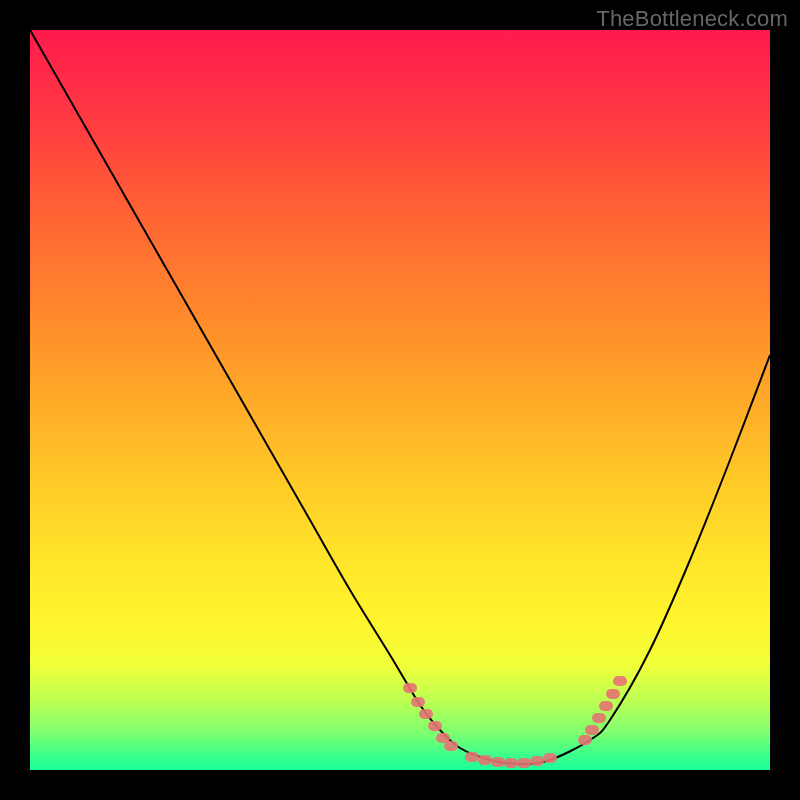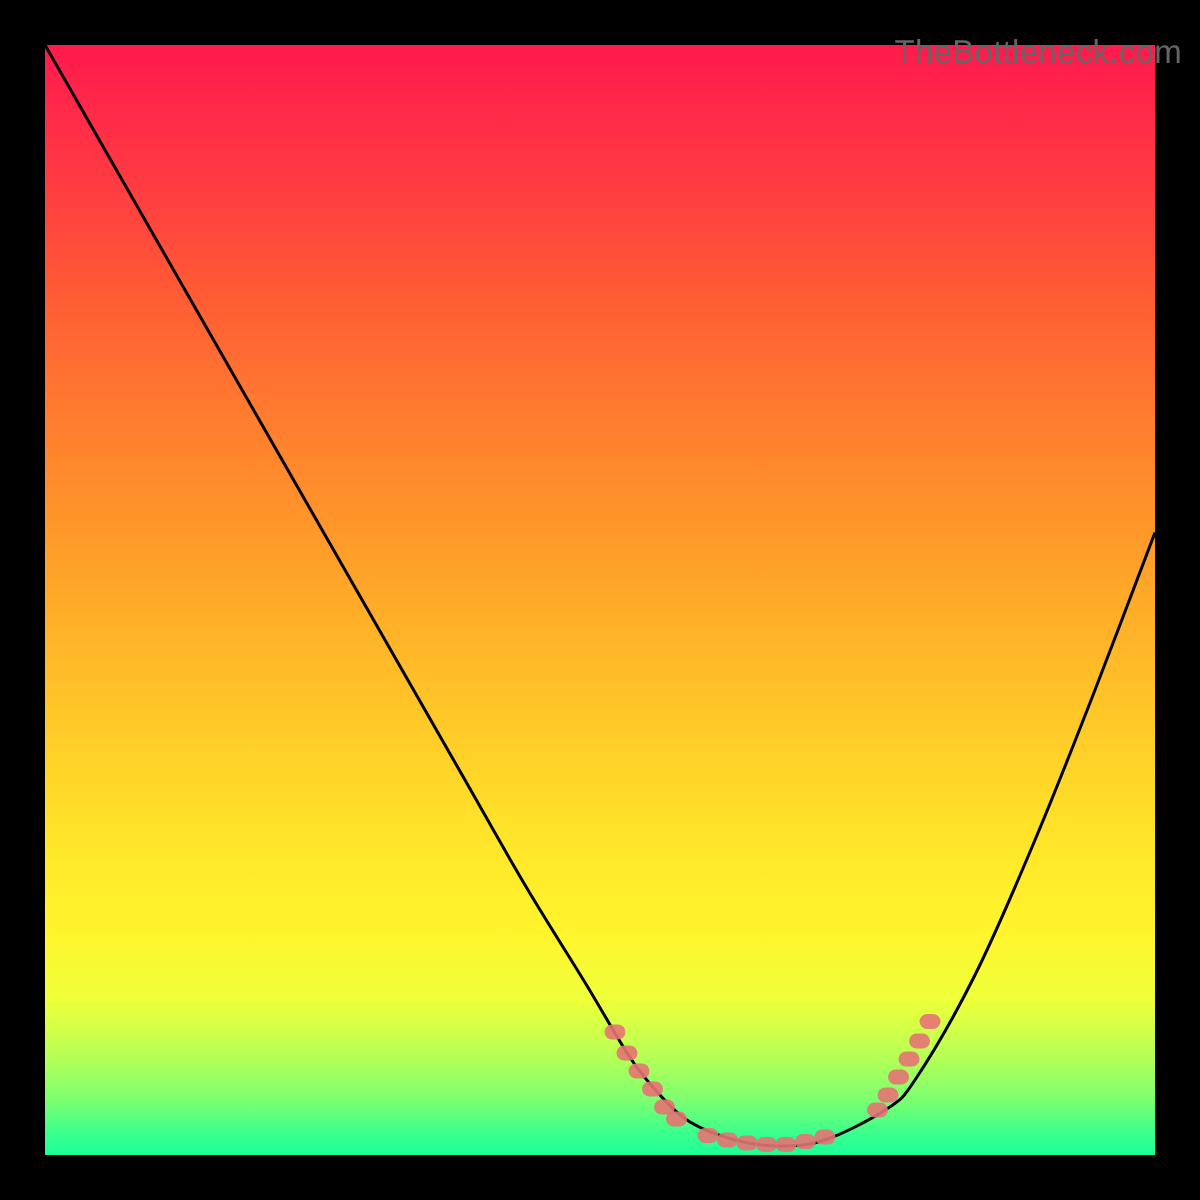--- a/index.html
+++ b/index.html
@@ -12,21 +12,20 @@
   }
   .watermark {
     position: absolute;
     top: 6px;
     right: 12px;
     color: #666;
     font-family: Arial, Helvetica, sans-serif;
     font-size: 22px;
     letter-spacing: 0.2px;
     z-index: 10;
-    margin-top: 16px;
   }
   .plot {
     position: absolute;
     left: 30px;
     top: 30px;
     width: 740px;
     height: 740px;
     background: linear-gradient(to bottom,
       #ff1a4d 0%,
       #ff2a48 6%,

